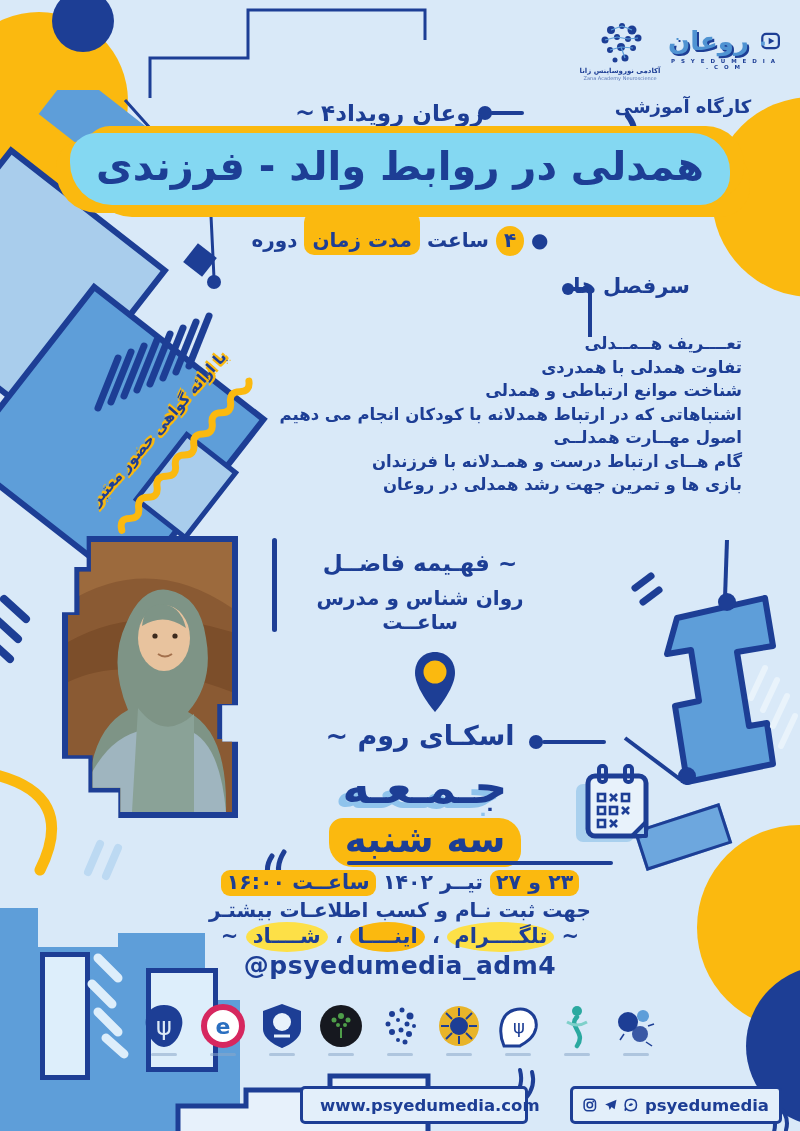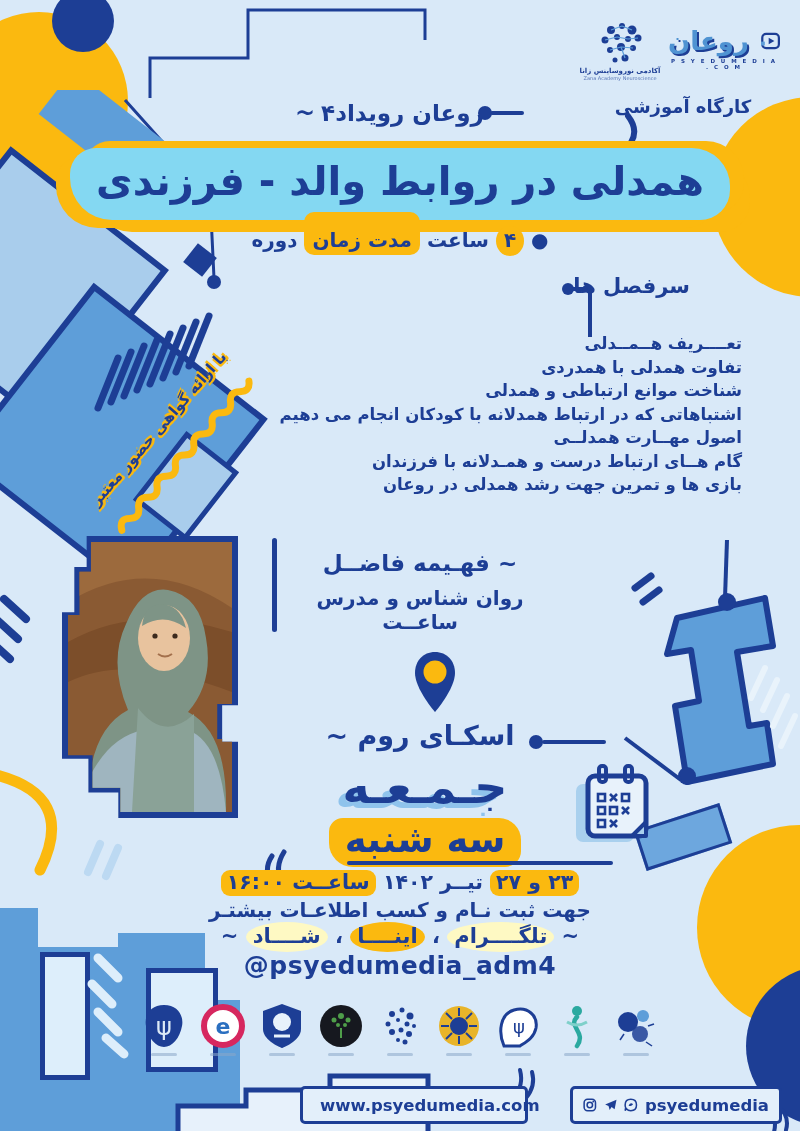--- a/index.html
+++ b/index.html
@@ -23,21 +23,21 @@
 
   
   .badge-workshop{left:598px;top:96px;width:170px;text-align:center;font-size:18px;font-weight:900;}
   .badge-event{left:295px;top:99px;display:flex;align-items:center;gap:6px;}
   .badge-event .tilde{font-size:24px;font-weight:900;color:#1d3e95;}
   .badge-event .txt{font-size:23px;font-weight:900;color:#1d3e95;}
   .badge-event .lead{width:34px;height:4px;background:#1d3e95;border-radius:2px;position:relative;}
   .badge-event .lead::before{content:"";position:absolute;left:-12px;top:-5px;width:14px;height:14px;background:#1d3e95;border-radius:50%;}
 
   
-  .title{left:40px;right:40px;top:133px;text-align:center;margin-top:15px;}
+  .title{left:40px;right:40px;top:133px;text-align:center;}
   .title .hl{display:inline-block;direction:rtl;background:#84d8f2;color:#1d3e95;
      font-size:40px;font-weight:900;line-height:1.35;padding:6px 26px 12px;
      border-radius:26px 38px 30px 42px;
      box-shadow:-14px 8px 0 #fbb90f,14px -7px 0 #fbb90f,20px 12px 0 #fbb90f;}
 
   
   .duration{left:0;right:0;top:228px;text-align:center;font-size:20px;font-weight:900;color:#1d3e95;}
   .duration .num{background:#fbb90f;border-radius:50%;padding:2px 8px 4px;}
   .duration .pill{background:#fbb90f;border-radius:10px;padding:16px 8px 3px;}
 
@@ -72,21 +72,21 @@
   .day2 span{display:inline-block;font-size:37px;font-weight:900;color:#1d3e95;background:#fbb90f;
         border-radius:14px 22px 16px 24px;padding:0 16px 6px;}
   .divider{left:347px;top:861px;width:266px;height:4px;background:#1d3e95;border-radius:2px;}
 
   
   .sched{left:60px;right:60px;text-align:center;color:#1d3e95;font-weight:900;}
   .dateline{top:870px;font-size:20.5px;}
   .dateline .pill{background:#fbb90f;border-radius:9px;padding:0 6px 2px;}
   .infoline{top:898px;font-size:20px;}
   .chanline{top:924px;font-size:21px;}
-  .chanline .cb{background:#fef9c3;border-radius:50%;padding:2px 7px 4px;}
+  .chanline .cb{background:#fde047;border-radius:50%;padding:2px 7px 4px;}
   .chanline .cy{background:#fbb90f;border-radius:50%;padding:2px 7px 4px;}
   .handle{top:951px;font-size:25px;direction:ltr;letter-spacing:.5px;}
 
   
   .partners{left:0;right:0;top:1002px;display:flex;justify-content:center;align-items:flex-start;gap:11px;}
   .partner{width:48px;display:flex;flex-direction:column;align-items:center;gap:3px;}
   .partner-cap{width:26px;height:3px;border-radius:2px;background:#8aa8c9;opacity:.55;}
 
   
   .fbox{height:32px;border:3px solid #1d3e95;border-radius:5px;background:#e3effa;

